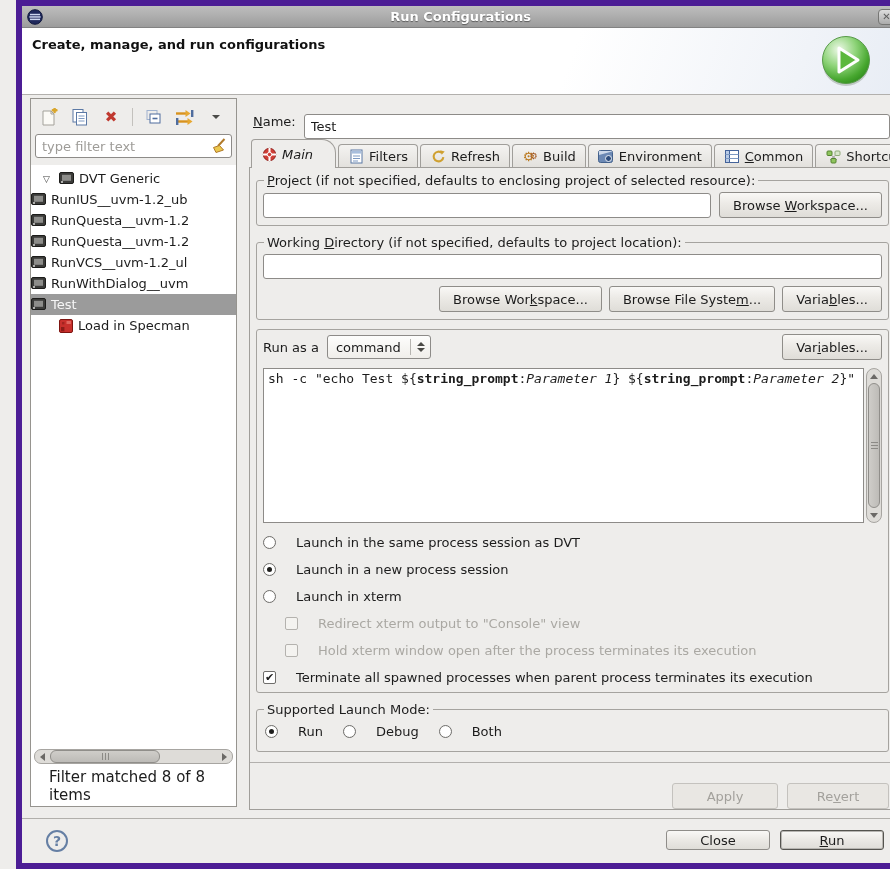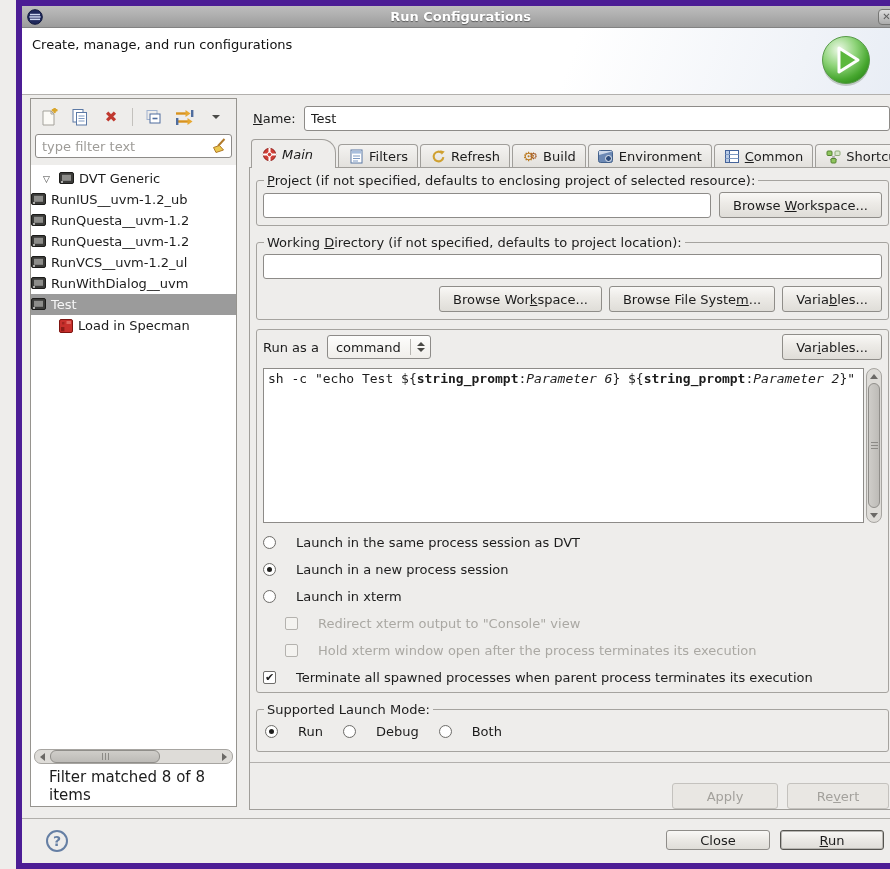--- a/index.html
+++ b/index.html
@@ -8,21 +8,21 @@
   .window { position:relative; width:890px; height:869px; border:6px solid #4c1d95; background:#eeedeb; overflow:hidden;margin-left:16px; }
 
   
   .titlebar { position:absolute; left:0; top:0; width:100%; height:22px; display:flex; align-items:center; padding:0 5px; background:linear-gradient(#bebebe,#9c9c9c); border-bottom:1px solid #828282; }
   .tb-title { flex:1; text-align:center; color:#fff; font-weight:bold; font-size:13px; text-shadow:0 1px 1px rgba(0,0,0,.45); }
   .tb-icon { width:16px; height:16px; display:inline-flex; }
   .tb-close { width:17px; height:16px; display:inline-flex; align-items:center; justify-content:center; border:1px solid #767674; border-radius:4px; background:linear-gradient(#dedede,#ababab); color:#5c5c5c; font-size:10px; font-weight:bold; cursor:default; }
 
   
   .header { position:absolute; left:0; top:22px; width:100%; height:67px; background:linear-gradient(110deg,#ffffff 62%,#f0f3f8 88%,#e8edf5); border-bottom:1px solid #b2b0ad; }
-  .header-title { position:absolute; left:10px; top:9px; font-weight:normal; font-size:13px; color:#111; }
+  .header-title { position:absolute; left:10px; top:9px; font-weight:bold; font-size:13px; color:#111; }
   .header-art { position:absolute; right:27px; top:6px; width:54px; height:54px; }
 
   
   .sidebar { position:absolute; left:8px; top:92px; width:207px; height:709px; border:1px solid #96948f; background:#fff; display:flex; flex-direction:column; }
   .sidebar-top { background:#eeedeb; padding:5px 4px 7px; }
   .toolbar { display:flex; align-items:center; height:26px; padding:0 4px; gap:11px; }
   .tbtn { display:inline-flex; align-items:center; justify-content:center; width:20px; height:20px; cursor:default; }
   .tsep { width:1px; height:18px; background:#c3c1bd; }
   .del-x { color:#c0392f; font-size:15px; font-weight:bold; line-height:1; }
   .chev { width:0; height:0; border-left:4px solid transparent; border-right:4px solid transparent; border-top:4px solid #4a4a47; }
@@ -38,21 +38,21 @@
   .tree-row.selected { background:#9b9b9b; color:#f6f6f6; }
   .hscroll { margin:2px 3px; height:15px; flex:0 0 15px; border:1px solid #a7a5a1; border-radius:7px; background:#dedcd8; position:relative; display:flex; align-items:center; }
   .hs-btn { width:15px; height:13px; display:inline-flex; align-items:center; justify-content:center; }
   .hs-thumb { position:absolute; left:15px; width:110px; height:13px; border:1px solid #908e8a; border-radius:6px; background:linear-gradient(#cfcdc9,#bdbbb7); display:flex; align-items:center; justify-content:center; gap:2px; }
   .grip-i { width:1px; height:7px; background:#8c8a86; }
   .tri-l { width:0; height:0; border-top:4px solid transparent; border-bottom:4px solid transparent; border-right:5px solid #6b6966; }
   .tri-r { width:0; height:0; border-top:4px solid transparent; border-bottom:4px solid transparent; border-left:5px solid #6b6966; }
   .sidebar-status { flex:0 0 22px; padding:2px 18px; background:#fff; font-size:15px; }
 
   
-  .name-row { position:absolute; left:231px; top:100px; width:637px; display:flex; align-items:center; gap:8px; }
+  .name-row { position:absolute; left:231px; top:108px; width:637px; display:flex; align-items:flex-start; gap:8px; }
   .text-input { height:25px; border:1px solid #8d8b88; border-radius:3px; background:#fff; padding:0 6px; font:13px "DejaVu Sans",sans-serif; color:#1c1c1c; }
   .name-input { flex:1; }
   .tabs { position:absolute; left:229px; top:133px; height:29px; display:flex; align-items:flex-end; }
   .tab { display:inline-flex; align-items:center; gap:5px; height:24px; padding:0 9px; margin-right:2px; border:1px solid #a09e9a; border-bottom:none; border-radius:4px 4px 0 0; background:linear-gradient(#f4f3f1,#e2e0dc); position:relative; cursor:default; }
   .tab.sel { height:29px; padding:0 22px 0 9px; border-radius:4px 14px 0 0; background:#eeedeb; z-index:3;font-style:italic; }
   .tab.sel::after { content:""; position:absolute; left:0; right:0; bottom:-1px; height:2px; background:#eeedeb; }
   .tab-icon { display:inline-flex; width:16px; height:16px; align-items:center; justify-content:center; }
   .gi { font-size:13px; line-height:1; color:#bb7a20; }
 
   
@@ -404,21 +404,21 @@
           <span class="combo-sep"></span>
           <span class="combo-arrows">
               <i class="ar-up"></i>
               <i class="ar-dn"></i>
             </span>
         </div>
         <span class="spacer"></span>
         <button class="btn">Var<u>i</u>ables...</button>
       </div>
       <div class="cmd-wrap">
-        <div class="cmd-text"><span>sh -c "echo Test ${</span><span class="b">string_prompt</span><span>:</span><span class="i">Parameter 6</span><span>} ${</span><span class="b">string_prompt</span><span>:</span><span class="i">Parameter 2</span><span>}"</span></div>
+        <div class="cmd-text"><span>sh -c "echo Test ${</span><span class="b">string_prompt</span><span>:</span><span class="i">Parameter 1</span><span>} ${</span><span class="b">string_prompt</span><span>:</span><span class="i">Parameter 2</span><span>}"</span></div>
         <div class="vscroll">
           <span class="vs-btn">
               <i class="tri-u"></i>
             </span>
           <span class="vs-thumb">
               <span class="grip-h"></span>
               <span class="grip-h"></span>
               <span class="grip-h"></span>
             </span>
           <span class="vs-btn">

